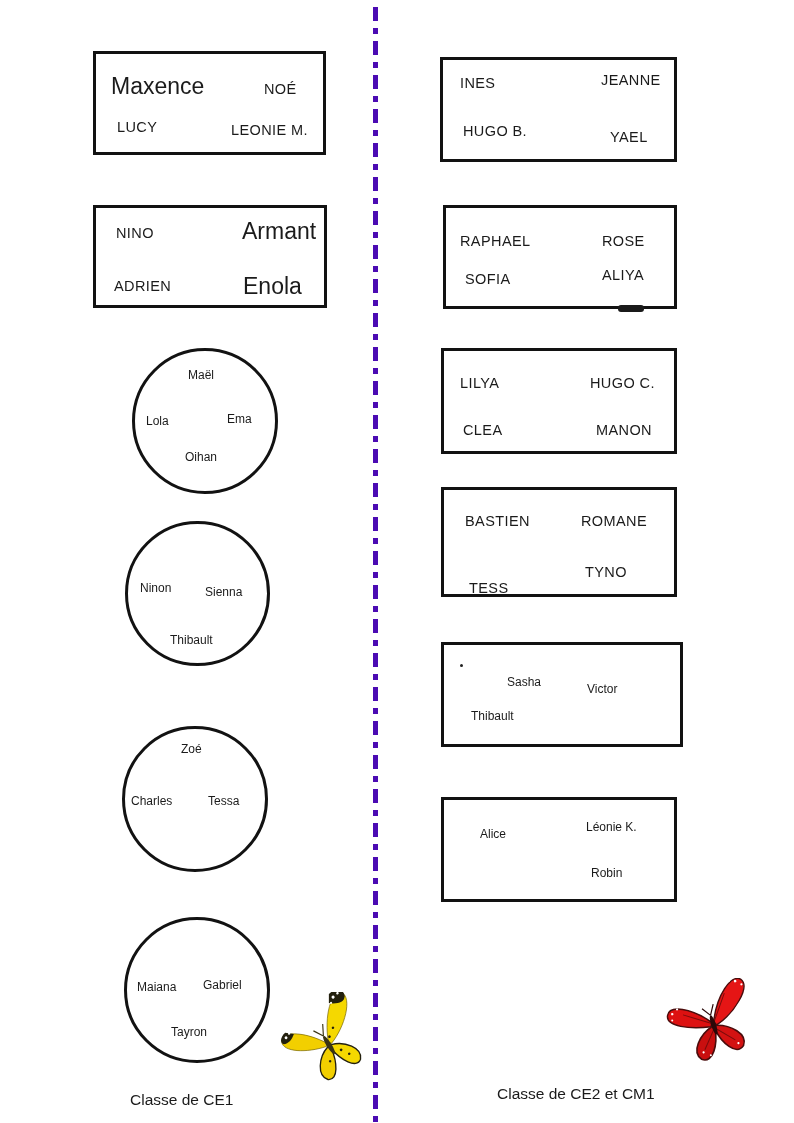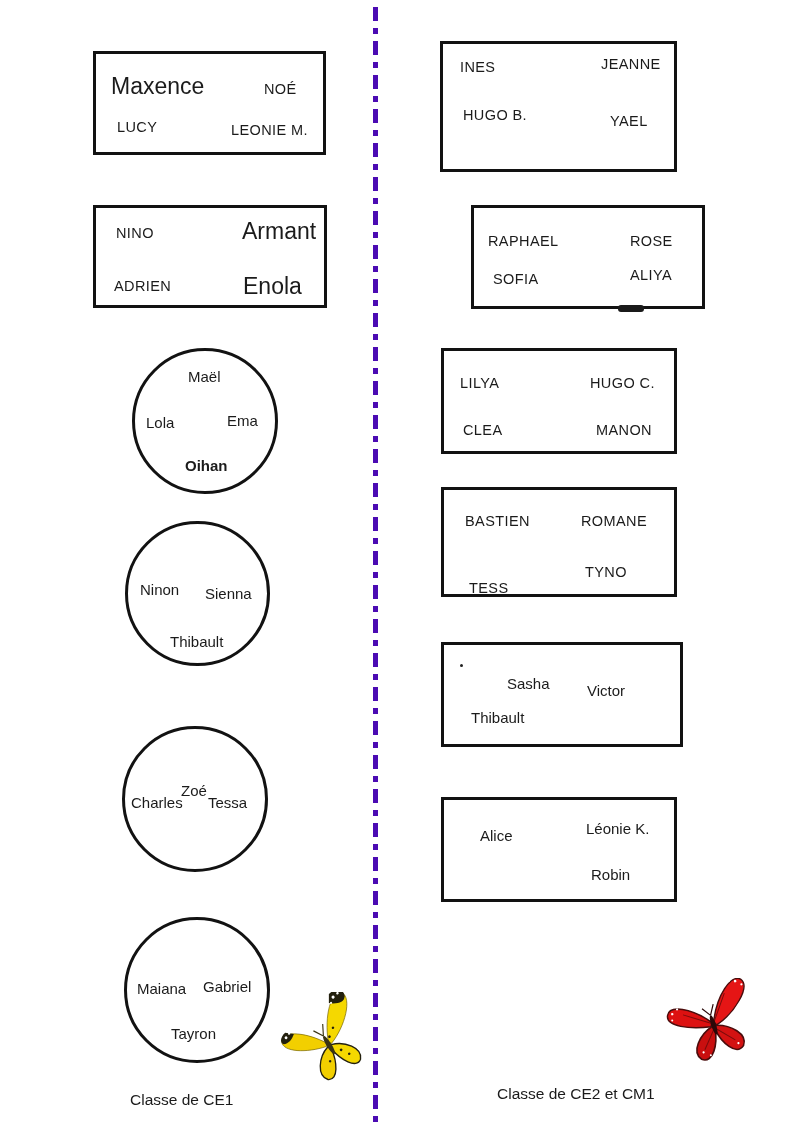--- a/index.html
+++ b/index.html
@@ -4,21 +4,21 @@
 <style>
   html,body{margin:0;padding:0;}
   body{
     width:794px;height:1123px;position:relative;background:#ffffff;
     font-family:"Liberation Sans", sans-serif;color:#161616;overflow:hidden;
   }
   .box{position:absolute;border:3px solid #121212;background:#fff;box-sizing:border-box;}
   .circle{border-radius:50%;}
   .name{position:absolute;white-space:nowrap;color:#1b1b1b;line-height:1;}
   .fs-s{font-size:14.5px;letter-spacing:.4px;}
-  .fs-m{font-size:15px;text-align:center;}
+  .fs-m{font-size:12px;text-align:center;}
   .fs-l{font-size:23px;}
   .divider{
     position:absolute;left:373px;top:7px;bottom:0;width:5px;
     background:repeating-linear-gradient(to bottom,
       #4b0bb3 0px, #4b0bb3 14px,
       transparent 14px, transparent 21px,
       #4b0bb3 21px, #4b0bb3 27px,
       transparent 27px, transparent 34px);
   }
   .class-label{position:absolute;font-size:15.5px;color:#1b1b1b;white-space:nowrap;}
@@ -42,51 +42,51 @@
   <span class="name fs-s" style="left:20px;top:18px;">NINO</span>
   <span class="name fs-l" style="left:146px;top:12px;">Armant</span>
   <span class="name fs-s" style="left:18px;top:71px;">ADRIEN</span>
   <span class="name fs-l" style="left:147px;top:67px;">Enola</span>
 </div>
 
 <div class="box circle" style="left:132px;top:348px;width:146px;height:146px;">
   <span class="name fs-m" style="left:53px;top:18px;">Maël</span>
   <span class="name fs-m" style="left:11px;top:64px;">Lola</span>
   <span class="name fs-m" style="left:92px;top:62px;">Ema</span>
-  <span class="name fs-m" style="left:50px;top:107px;font-weight:bold;">Oihan</span>
+  <span class="name fs-m" style="left:50px;top:100px;">Oihan</span>
 </div>
 
 <div class="box circle" style="left:125px;top:521px;width:145px;height:145px;">
   <span class="name fs-m" style="left:12px;top:58px;">Ninon</span>
   <span class="name fs-m" style="left:77px;top:62px;">Sienna</span>
   <span class="name fs-m" style="left:42px;top:110px;">Thibault</span>
 </div>
 
 <div class="box circle" style="left:122px;top:726px;width:146px;height:146px;">
-  <span class="name fs-m" style="left:56px;top:14px;margin-top:40px;">Zoé</span>
+  <span class="name fs-m" style="left:56px;top:14px;">Zoé</span>
   <span class="name fs-m" style="left:6px;top:66px;">Charles</span>
   <span class="name fs-m" style="left:83px;top:66px;">Tessa</span>
 </div>
 
 <div class="box circle" style="left:124px;top:917px;width:146px;height:146px;">
   <span class="name fs-m" style="left:10px;top:61px;">Maiana</span>
   <span class="name fs-m" style="left:76px;top:59px;">Gabriel</span>
   <span class="name fs-m" style="left:44px;top:106px;">Tayron</span>
 </div>
 
 <div class="class-label" style="left:130px;top:1091px;">Classe de CE1</div>
 
-<div class="box" style="left:440px;top:41px;width:237px;height:131px;">
+<div class="box" style="left:440px;top:57px;width:237px;height:105px;">
   <span class="name fs-s" style="left:17px;top:16px;">INES</span>
   <span class="name fs-s" style="left:158px;top:13px;">JEANNE</span>
   <span class="name fs-s" style="left:20px;top:64px;">HUGO B.</span>
   <span class="name fs-s" style="left:167px;top:70px;">YAEL</span>
 </div>
 
-<div class="box" style="left:443px;top:205px;width:234px;height:104px;margin-left:28px;">
+<div class="box" style="left:443px;top:205px;width:234px;height:104px;">
   <span class="name fs-s" style="left:14px;top:26px;">RAPHAEL</span>
   <span class="name fs-s" style="left:156px;top:26px;">ROSE</span>
   <span class="name fs-s" style="left:19px;top:64px;">SOFIA</span>
   <span class="name fs-s" style="left:156px;top:60px;">ALIYA</span>
 </div>
 <div class="smudge" style="left:618px;top:305px;width:26px;height:7px;"></div>
 
 <div class="box" style="left:441px;top:348px;width:236px;height:106px;">
   <span class="name fs-s" style="left:16px;top:25px;">LILYA</span>
   <span class="name fs-s" style="left:146px;top:25px;">HUGO C.</span>

